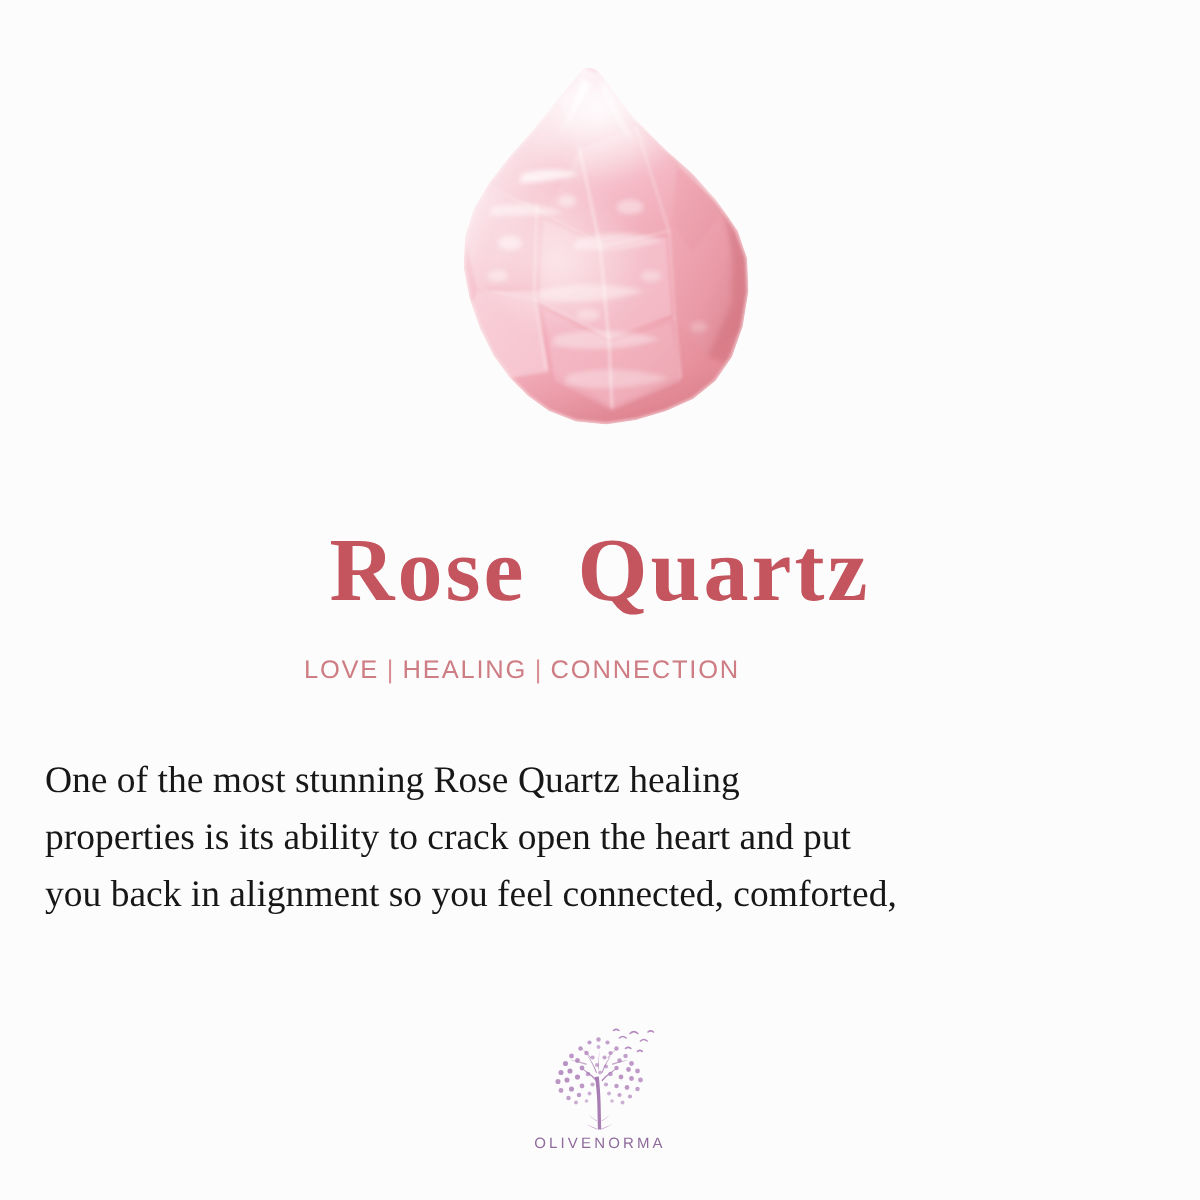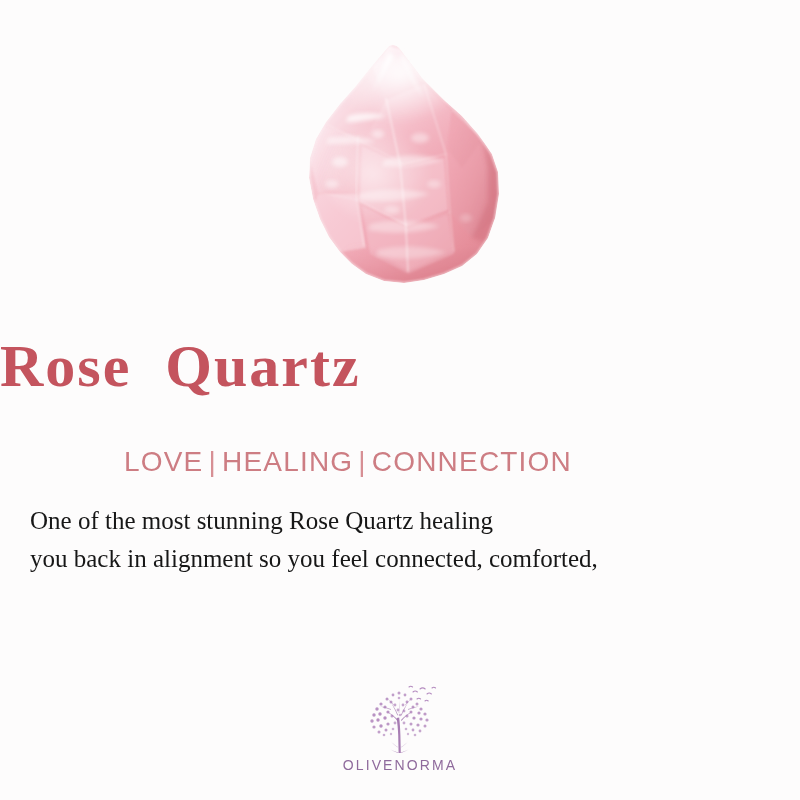--- a/index.html
+++ b/index.html
@@ -40,41 +40,42 @@
   .crystal-svg {
     display: block;
     width: 212px;
     height: 248px;
   }
 
   
   .title {
     position: absolute;
     left: 0;
-    top: 333px;
-    width: 800px;
+    top: 347px;
+    width: 800px;
+    text-align: center;
     font-family: "Liberation Serif", serif;
     font-weight: 700;
     font-size: 60px;
     line-height: 66px;
     letter-spacing: 2px;
     color: #c4545e;
     white-space: pre;
   }
 
   
   .subtitle {
     position: absolute;
     left: 0;
-    top: 446px;
+    top: 431px;
     width: 696px;
     text-align: center;
     font-family: "Liberation Sans", sans-serif;
     font-weight: 300;
-    font-size: 28px;
+    font-size: 17px;
     line-height: 32px;
     letter-spacing: 1.2px;
     color: #cd7d83;
   }
   .subtitle .sep {
     color: #d78f94;
     padding: 0 5px;
   }
 
   
@@ -105,21 +106,21 @@
   .logo-mark {
     display: block;
     margin: 0 auto;
     width: 86px;
     height: 72px;
   }
   .logo-text {
     display: block;
     margin-top: 2px;
     font-family: "Liberation Sans", sans-serif;
-    font-size: 14px;
+    font-size: 10px;
     font-weight: 400;
     letter-spacing: 2.1px;
     color: #8f6a9c;
   }
 </style>
 </head>
 <body>
 
 <div class="card">
 
@@ -267,20 +268,21 @@
   </div>
 
   <div class="title">Rose  Quartz</div>
 
   <div class="subtitle">
     <span>LOVE</span><span class="sep">|</span><span>HEALING</span><span class="sep">|</span><span>CONNECTION</span>
   </div>
 
   <div class="body-copy">
     <span class="line">One of the most stunning Rose Quartz healing</span>
+    <span class="line">properties is its ability to crack open the heart and put</span>
     <span class="line">you back in alignment so you feel connected, comforted,</span>
   </div>
 
   <div class="logo">
     <svg class="logo-mark" viewBox="0 0 86 72" xmlns="http://www.w3.org/2000/svg">
       <g fill="#a072ad">
 
         <path d="M41.6,70 L41.2,52 C41.0,46 40.4,40 39.6,35 L42.2,34.6
                  C42.8,40 43.2,46 43.4,52 L43.8,70 Z" opacity="0.92"></path>
 

